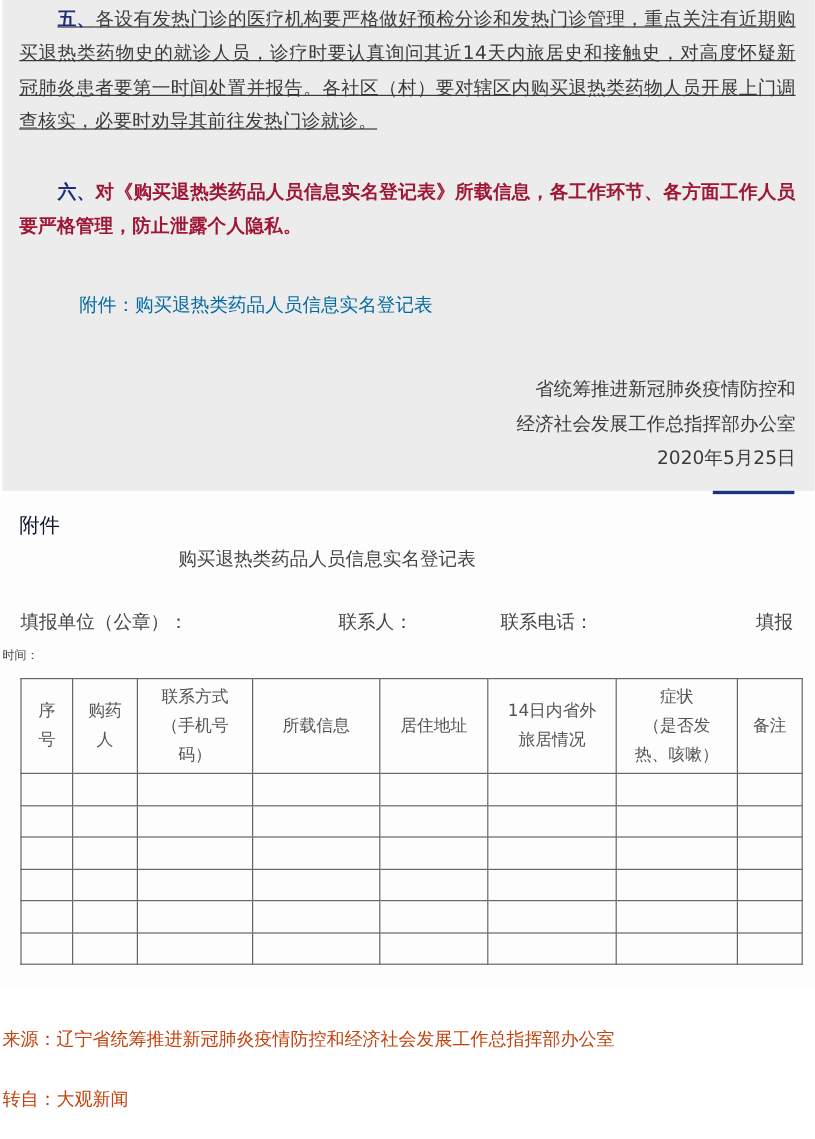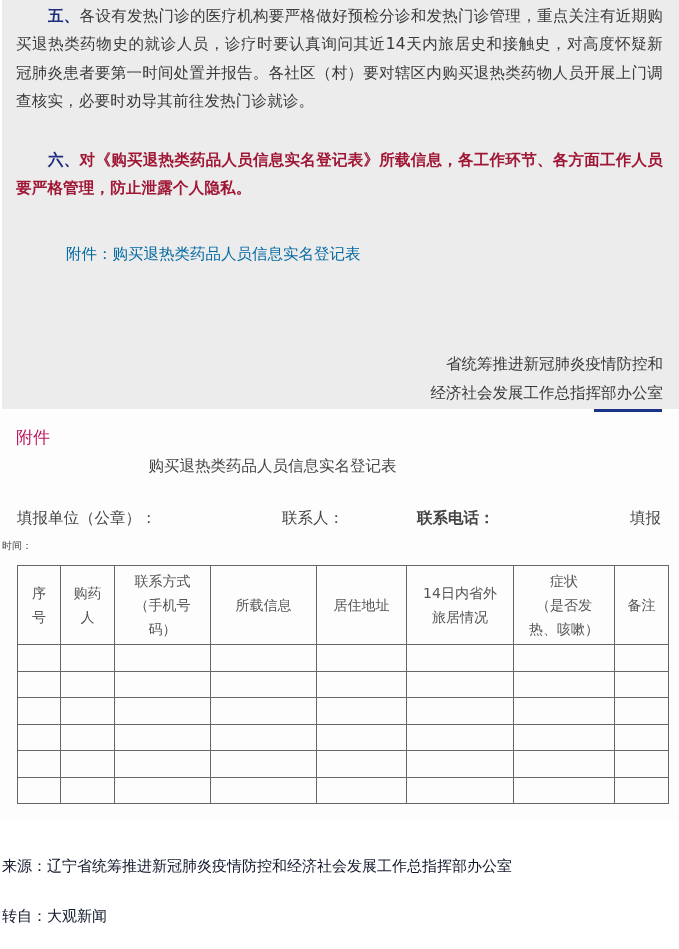--- a/index.html
+++ b/index.html
@@ -21,33 +21,33 @@
   }
   .para .indent { display: inline-block; width: 32px; }
   .num-navy { color: #1e2d7d; font-weight: bold; }
   .para-red { color: #a01735; font-weight: bold; }
   .attach-line {
     position: absolute; left: 66px; top: 244px;
     font-size: 15.5px; color: #0369a1;
   }
   .sign {
     position: absolute; right: 16px; text-align: right;
-    font-size: 15.5px; color: #3a3a3a; line-height: 28.5px; margin-top: 40px;
+    font-size: 15.5px; color: #3a3a3a; line-height: 28.5px;
   }
   .blue-bar {
     position: absolute; left: 594px; top: 409px; width: 68px; height: 3px;
     background: #1a3384;
   }
   .doc-image {
     position: absolute; left: 0; top: 412px; width: 679px; height: 410px;
     background: #fdfdfd;
   }
   .fj-label {
     position: absolute; left: 16px; top: 426px;
-    font-size: 17px; color: #be185d;
+    font-size: 17px; color: #0f172a;
   }
   .form-title {
     position: absolute; left: 0; width: 545px; top: 456px;
     text-align: center; font-size: 15.5px; color: #444;
   }
   .meta-row {
     position: absolute; top: 508px; font-size: 15.5px; color: #444;
   }
   .meta-row2 { position: absolute; left: 2px; top: 539px; font-size: 10px; color: #444; text-align: right; }
   table.reg {
@@ -56,29 +56,29 @@
     width: 651px;
   }
   table.reg th, table.reg td {
     border: 1.5px solid #666;
     padding: 0; text-align: center; vertical-align: middle;
     font-weight: normal; font-size: 14px; color: #555; line-height: 24px;
   }
   table.reg th { height: 78px; }
   table.reg td { height: 25.5px; }
   .footer-line {
-    position: absolute; left: 2px; font-size: 15px; color: #0f172a;
+    position: absolute; left: 2px; font-size: 15px; color: #c2410c;
   }
 </style>
 </head>
 <body>
 
 <div class="notice-box"></div>
 
-<p class="para" style="top:-14px;">
+<p class="para" style="top:-14px;text-decoration:underline;">
   <span class="indent"></span><span class="num-navy">五、</span><span>各设有发热门诊的医疗机构要严格做好预检分诊和发热门诊管理，重点关注有近期购买退热类药物史的就诊人员，诊疗时要认真询问其近14天内旅居史和接触史，对高度怀疑新冠肺炎患者要第一时间处置并报告。各社区（村）要对辖区内购买退热类药物人员开展上门调查核实，必要时劝导其前往发热门诊就诊。</span>
 </p>
 
 <p class="para" style="top:130px;">
   <span class="indent"></span><span class="num-navy">六、</span><span class="para-red">对《购买退热类药品人员信息实名登记表》所载信息，各工作环节、各方面工作人员要严格管理，防止泄露个人隐私。</span>
 </p>
 
 <div class="attach-line">附件：购买退热类药品人员信息实名登记表</div>
 
 <div class="sign" style="top:310px;">省统筹推进新冠肺炎疫情防控和</div>
@@ -87,21 +87,21 @@
 
 <div class="blue-bar"></div>
 
 <div class="doc-image"></div>
 
 <div class="fj-label">附件</div>
 <div class="form-title">购买退热类药品人员信息实名登记表</div>
 
 <div class="meta-row" style="left:17px;">填报单位（公章）：</div>
 <div class="meta-row" style="left:282px;">联系人：</div>
-<div class="meta-row" style="left:417px;font-weight:bold;">联系电话：</div>
+<div class="meta-row" style="left:417px;">联系电话：</div>
 <div class="meta-row" style="left:630px;text-align:center;">填报</div>
 <div class="meta-row2">时间：</div>
 
 <table class="reg">
   <colgroup>
     <col style="width:43px">
       <col style="width:54px">
       <col style="width:96px">
       <col style="width:106px">
     <col style="width:90px">

